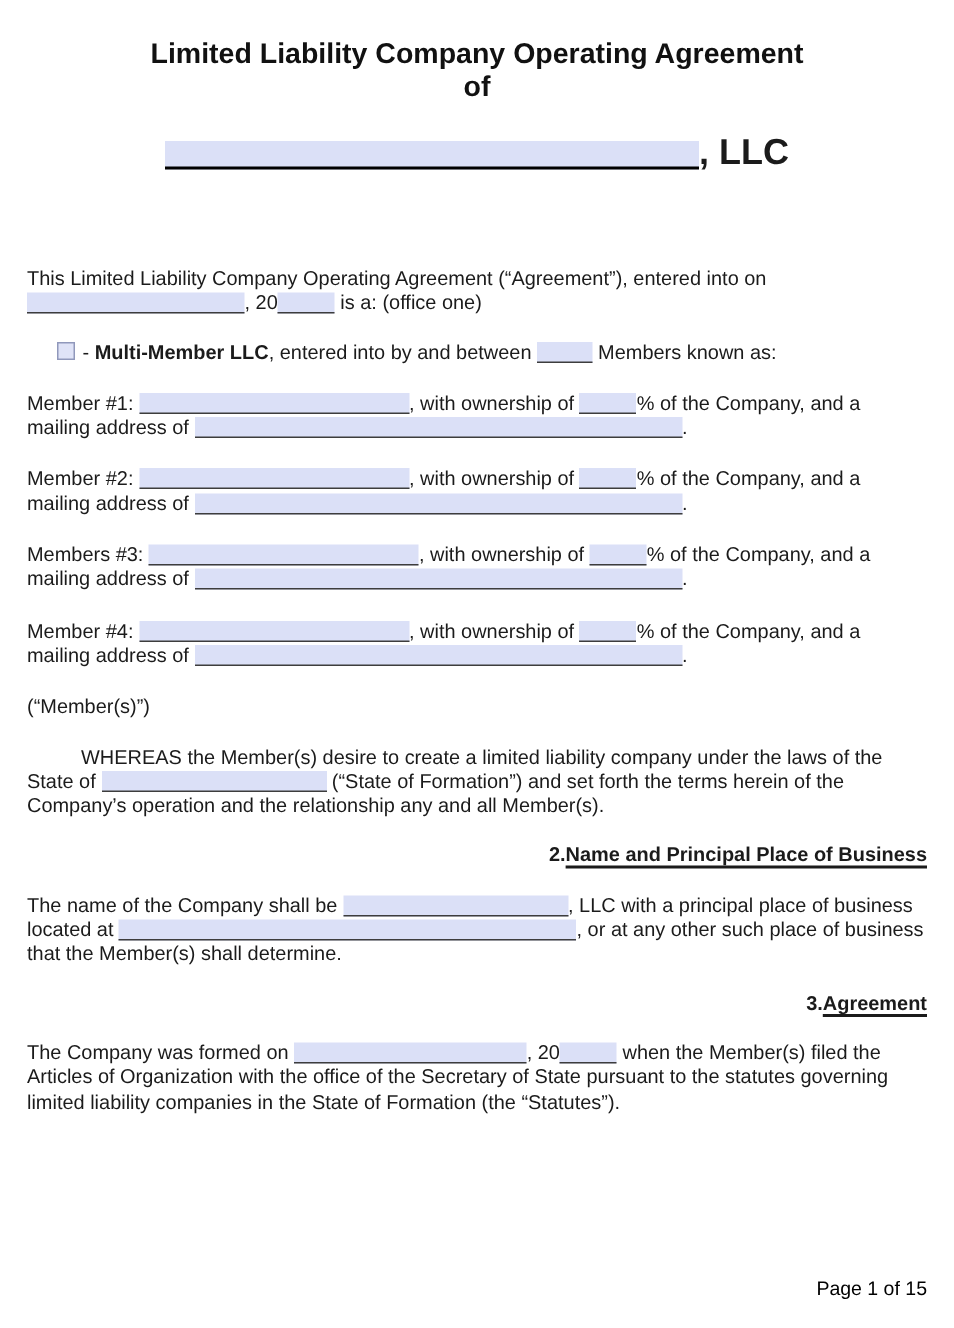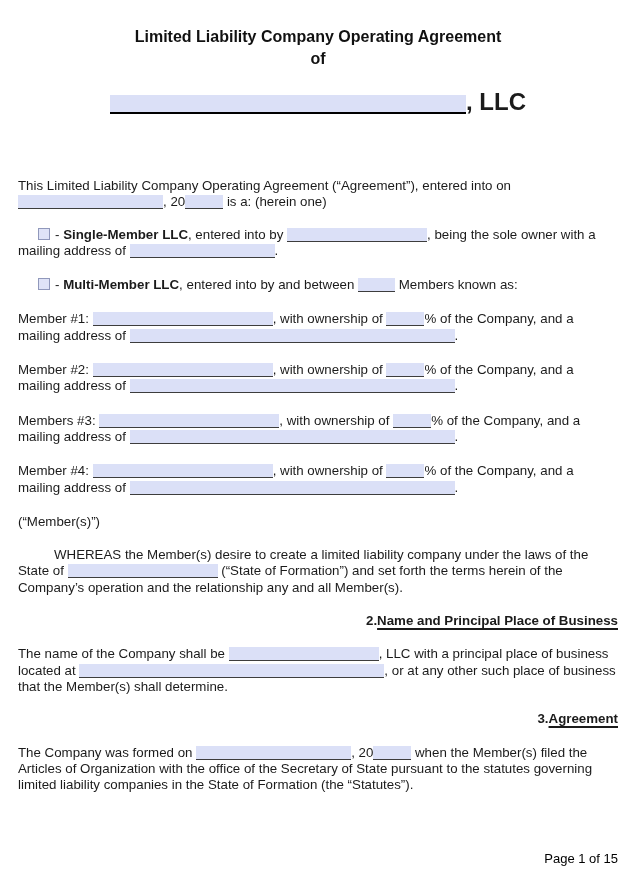--- a/index.html
+++ b/index.html
@@ -3,21 +3,21 @@
 <meta charset="utf-8">
 <style>
   html,body { margin:0; padding:0; background:#ffffff; }
   .page {
     width:636px; height:885px; box-sizing:border-box; position:relative;
     background:#fff; color:#1b1b1b;
     font-family:"Liberation Sans","DejaVu Sans",sans-serif;
     font-size:13.3px; line-height:16.3px;
     padding:26px 18px 0 18px; overflow:hidden;
   }
-  .doc-title { margin:0; text-align:center; font-weight:bold; font-size:16px; line-height:22px; color:#111; }
+  .doc-title { margin:0; text-align:center; font-weight:bold; font-size:19px; line-height:22px; color:#111; }
   .title-fill-line { text-align:center; margin-top:20px; font-weight:bold; font-size:24px; line-height:24px; }
 
   .field {
     display:inline-block; height:13px; vertical-align:-3px;
     background:var(--field-fill,#dbe0f7);
     border-bottom:1.5px solid var(--field-underline,#3d3d3d);
   }
   .f-title { width:356px; height:17px; vertical-align:-4px; border-bottom:2px solid #000; }
   .f-date { width:145px; } .f-yy { width:38px; }
   .f-sm-name { width:140px; } .f-sm-addr { width:145px; }
@@ -48,23 +48,22 @@
 </style>
 </head>
 <body>
 
 <div class="page">
 
   <p class="doc-title">Limited Liability Company Operating Agreement</p>
   <p class="doc-title">of</p>
   <div class="title-fill-line"><span class="field f-title"></span><span>, LLC</span></div>
 
-  <p class="intro"><span>This Limited Liability Company Operating Agreement (“Agreement”), entered into on </span><span class="field f-date"></span><span>, 20</span><span class="field f-yy"></span><span> is a: (herein one)</span></p>
+  <p class="intro"><span>This Limited Liability Company Operating Agreement (“Agreement”), entered into on </span><span class="field f-date"></span><span>, 20</span><span class="field f-yy"></span><span> is a: (office one)</span></p>
 
-  <p class="opt"><span class="checkbox"></span><span>- </span><b>Single-Member LLC</b><span>, entered into by </span><span class="field f-sm-name"></span><span>, being the sole owner with a mailing address of </span><span class="field f-sm-addr"></span><span>.</span></p>
 
   <p class="opt"><span class="checkbox"></span><span>- </span><b>Multi-Member LLC</b><span>, entered into by and between </span><span class="field f-count"></span><span> Members known as:</span></p>
 
   <p class="member"><span>Member #1: </span><span class="field f-mem-name"></span><span>, with ownership of </span><span class="field f-pct"></span><span>% of the Company, and a mailing address of </span><span class="field f-mem-addr"></span><span>.</span></p>
 
   <p class="member"><span>Member #2: </span><span class="field f-mem-name"></span><span>, with ownership of </span><span class="field f-pct"></span><span>% of the Company, and a mailing address of </span><span class="field f-mem-addr"></span><span>.</span></p>
 
   <p class="member"><span>Members #3: </span><span class="field f-mem-name"></span><span>, with ownership of </span><span class="field f-pct"></span><span>% of the Company, and a mailing address of </span><span class="field f-mem-addr"></span><span>.</span></p>
 
   <p class="member"><span>Member #4: </span><span class="field f-mem-name"></span><span>, with ownership of </span><span class="field f-pct"></span><span>% of the Company, and a mailing address of </span><span class="field f-mem-addr"></span><span>.</span></p>

